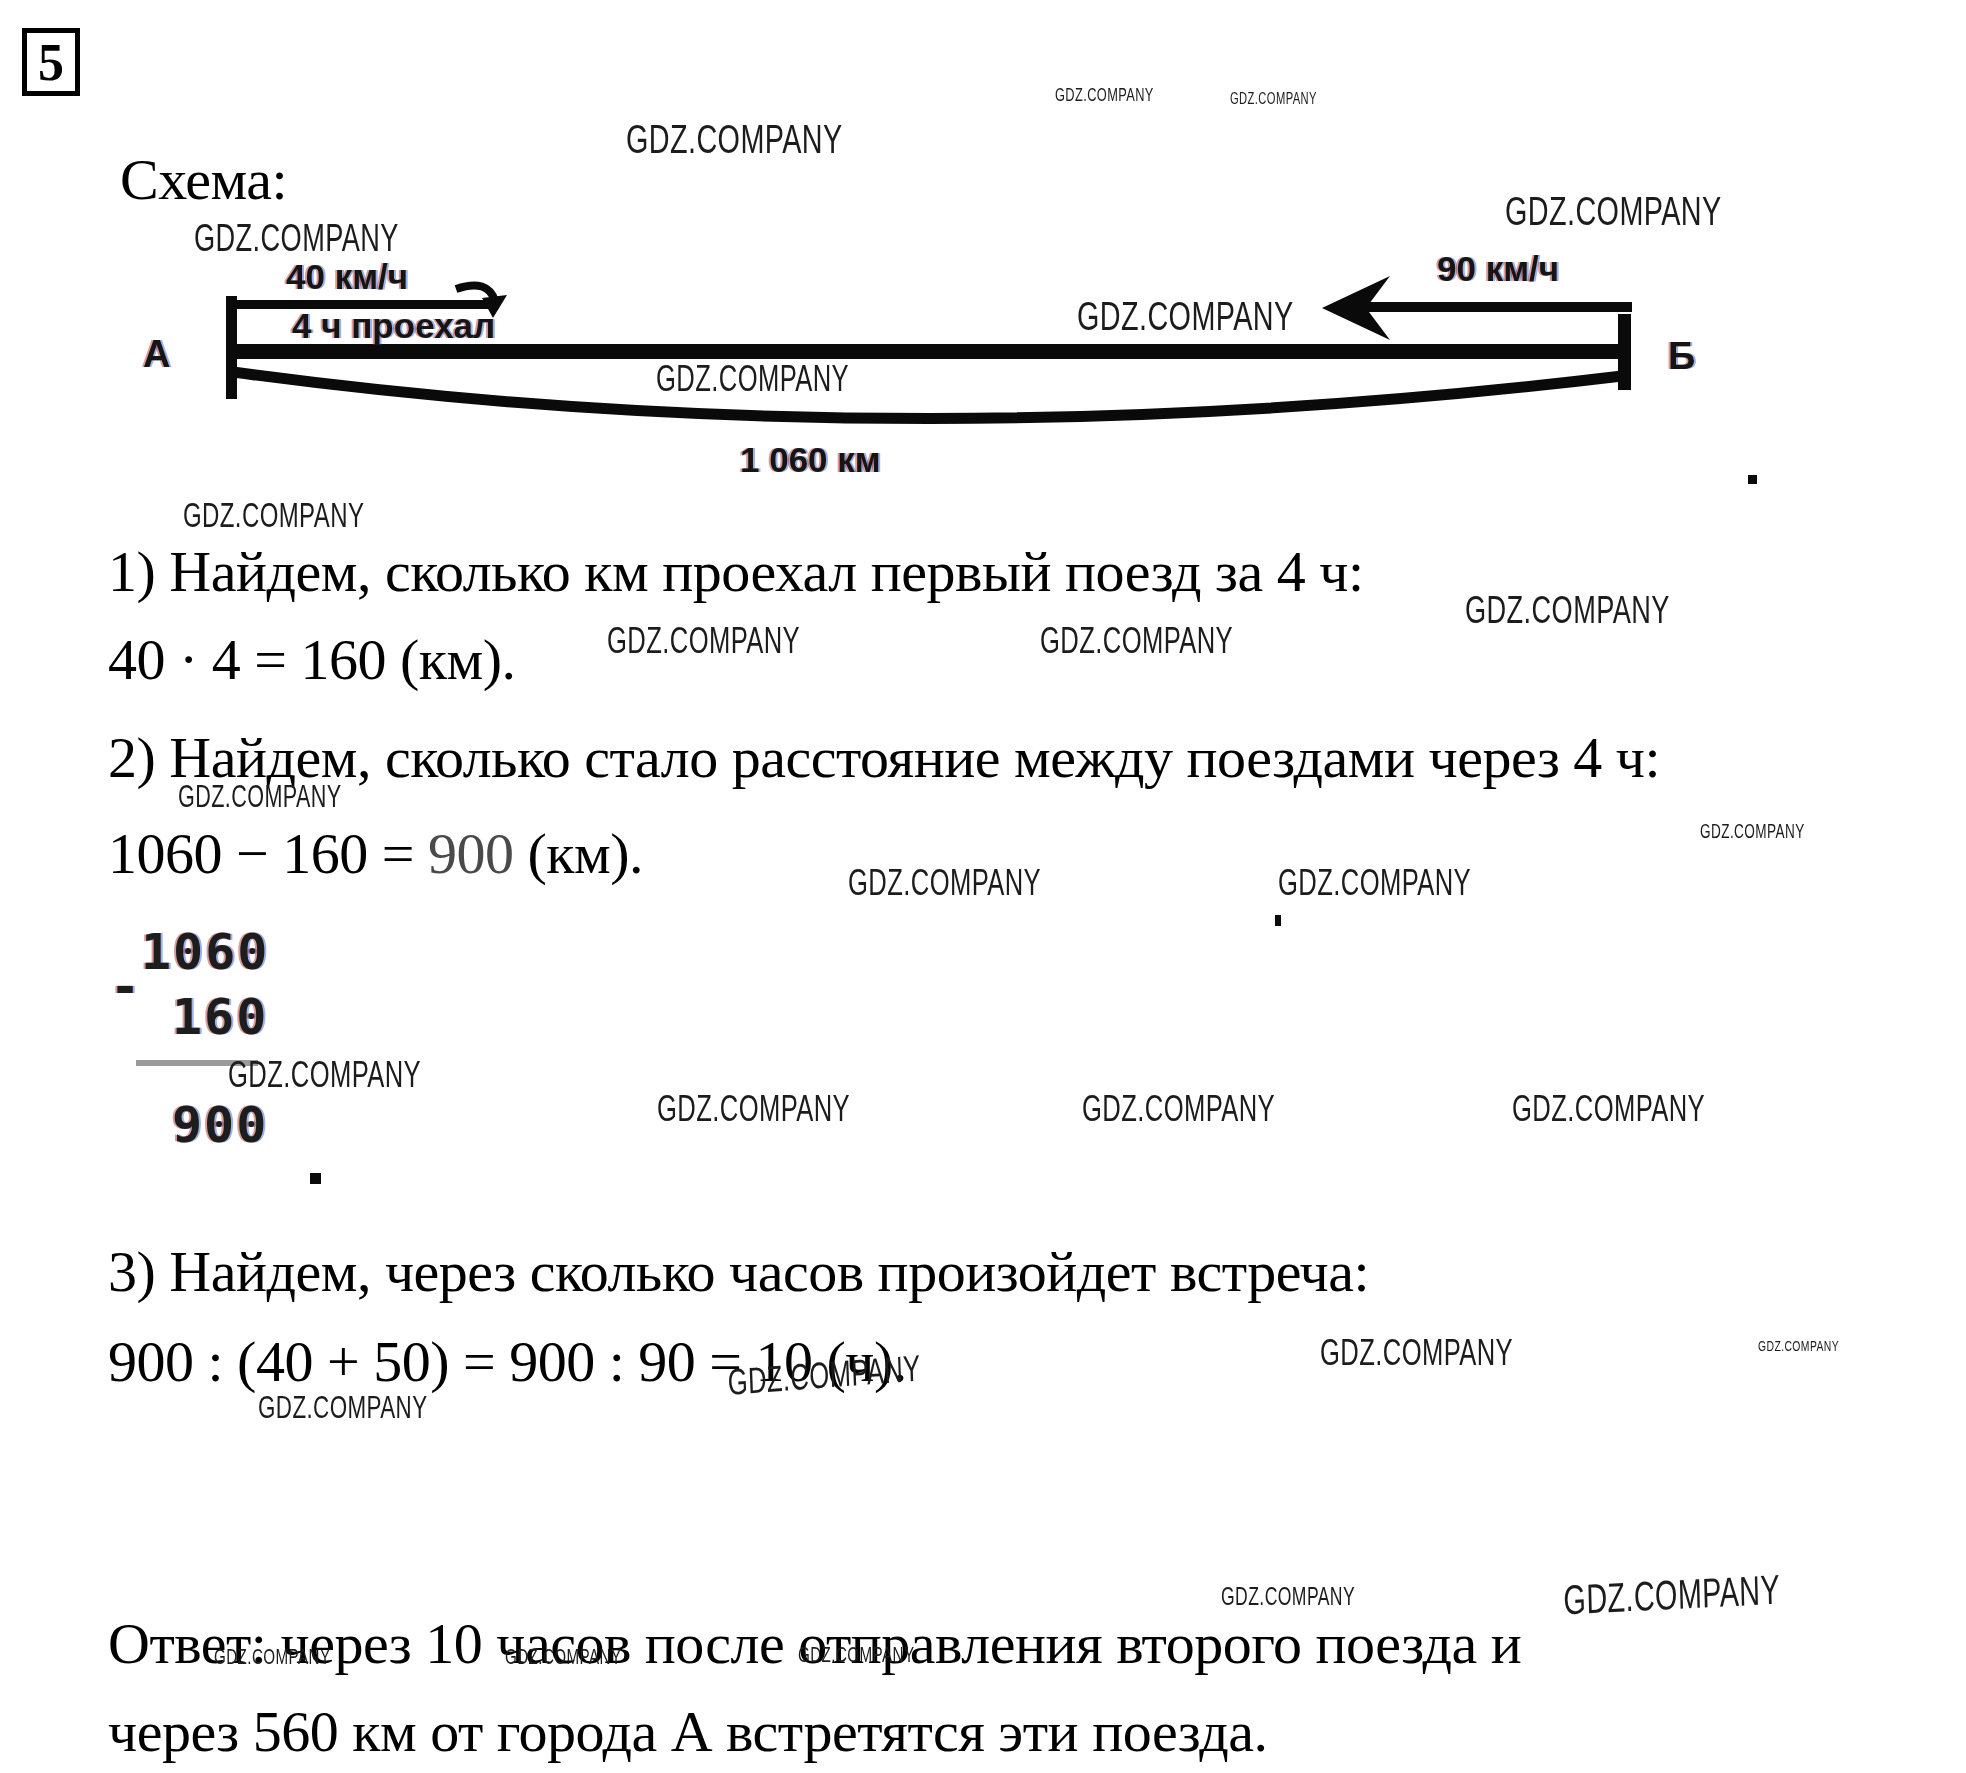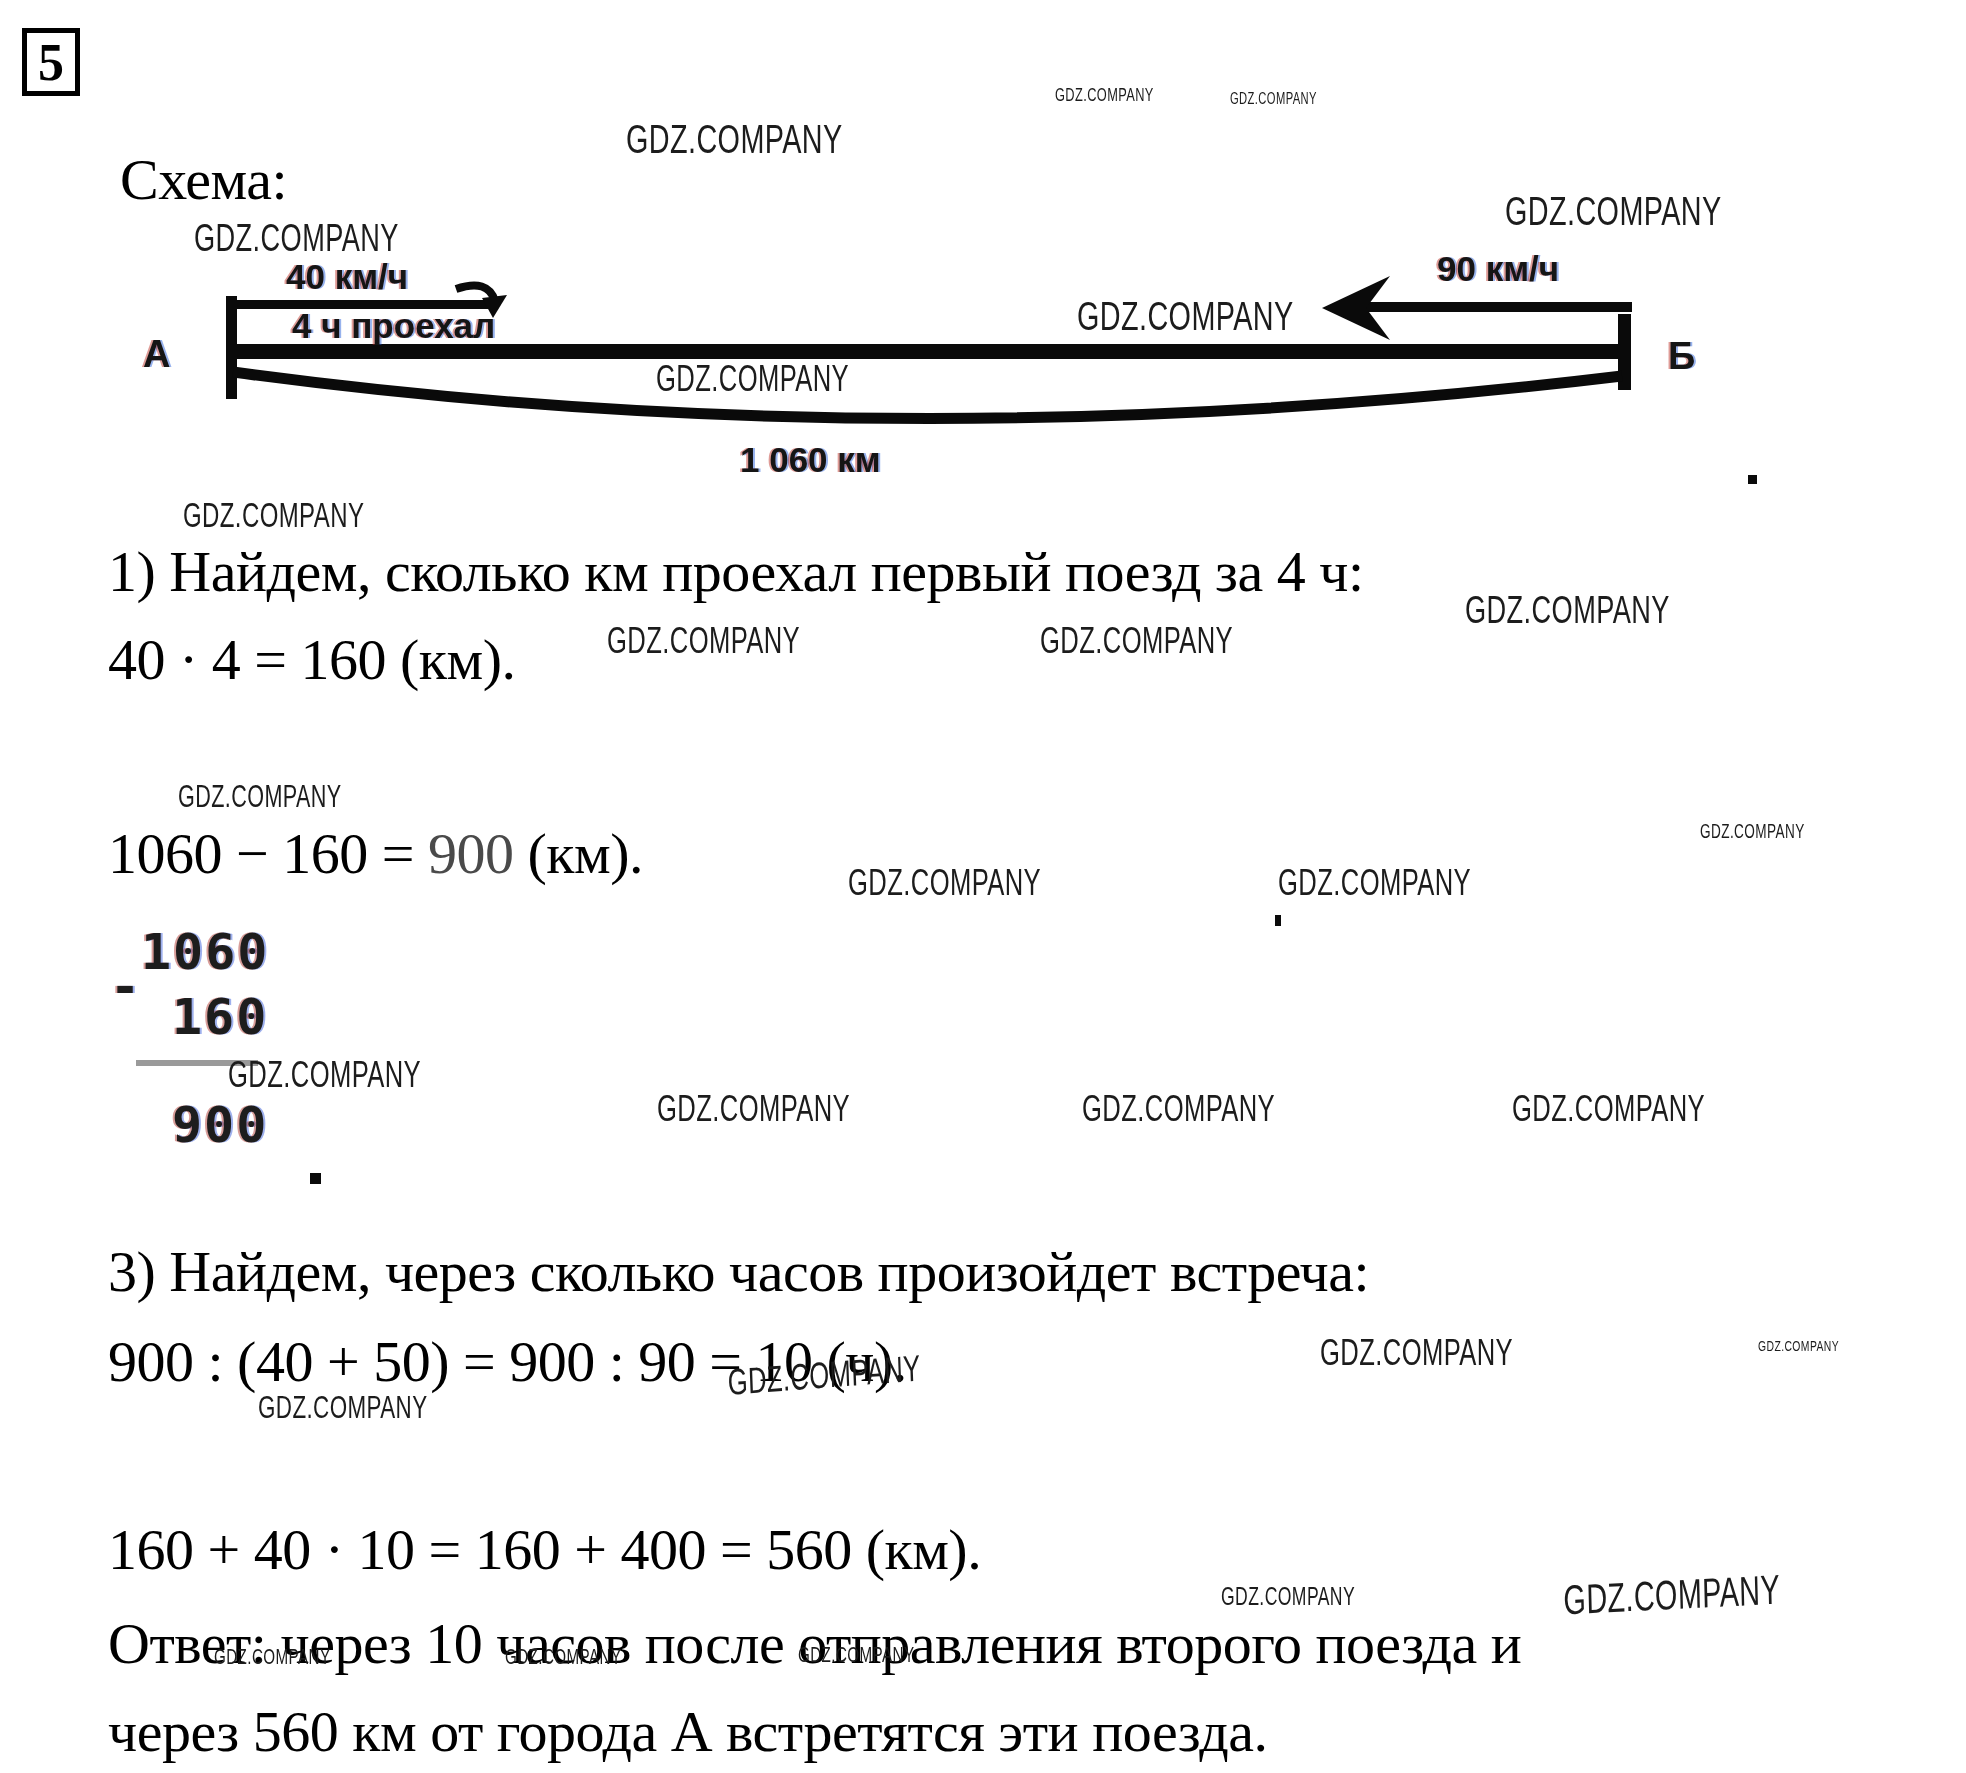--- a/index.html
+++ b/index.html
@@ -61,32 +61,32 @@
   <div class="bl" style="left:143px;top:335px;font-size:38px;">А</div>
   <div class="bl" style="left:1668px;top:337px;font-size:38px;">Б</div>
   <div class="bl" style="left:286px;top:259px;font-size:35px;">40 км/ч</div>
   <div class="bl" style="left:292px;top:308px;font-size:35px;">4 ч проехал</div>
   <div class="bl" style="left:1437px;top:251px;font-size:35px;">90 км/ч</div>
   <div class="bl" style="left:740px;top:442px;font-size:35px;">1 060 км</div>
 
   <div class="t" style="left:108px;top:540px;">1) Найдем, сколько км проехал первый поезд за 4 ч:</div>
   <div class="t" style="left:108px;top:628px;">40 · 4 = 160 (км).</div>
 
+  <div class="t" style="left:108px;top:726px;">2) Найдем, сколько стало расстояние между поездами через 4 ч:</div>
   <div class="t" style="left:108px;top:822px;"><span>1060 − 160 = </span><span class="mid-gray">900</span><span> (</span><span class="faded">км</span><span>).</span></div>
 
   <div class="mono" style="left:141px;top:927px;">1060</div>
   <div class="mono" style="left:110px;top:962px;">-</div>
   <div class="mono" style="left:172px;top:992px;">160</div>
   <div class="sub-rule" style="left:136px;top:1060px;width:122px;height:6px;"></div>
   <div class="mono" style="left:172px;top:1100px;">900</div>
 
   <div class="t" style="left:108px;top:1240px;">3) Найдем, через сколько часов произойдет встреча:</div>
   <div class="t" style="left:108px;top:1330px;">900 : (40 + 50) = 900 : 90 = 10 (ч).</div>
 
-  <div class="t" style="left:108px;top:1518px;">160 + 40 · 10 = 160 + 400 = 560 (км).</div>
 
   <div class="t" style="left:108px;top:1612px;">Ответ: через 10 часов после отправления второго поезда и</div>
   <div class="t" style="left:108px;top:1700px;">через 560 км от города А встретятся эти поезда.</div>
 
   <div class="wm" style="left:626px;top:118px;font-size:36px;">GDZ.COMPANY</div>
   <div class="wm" style="left:1055px;top:86px;font-size:16px;">GDZ.COMPANY</div>
   <div class="wm" style="left:1230px;top:90px;font-size:14px;">GDZ.COMPANY</div>
   <div class="wm" style="left:1505px;top:190px;font-size:36px;">GDZ.COMPANY</div>
   <div class="wm" style="left:194px;top:218px;font-size:34px;">GDZ.COMPANY</div>
   <div class="wm" style="left:1077px;top:295px;font-size:36px;">GDZ.COMPANY</div>

